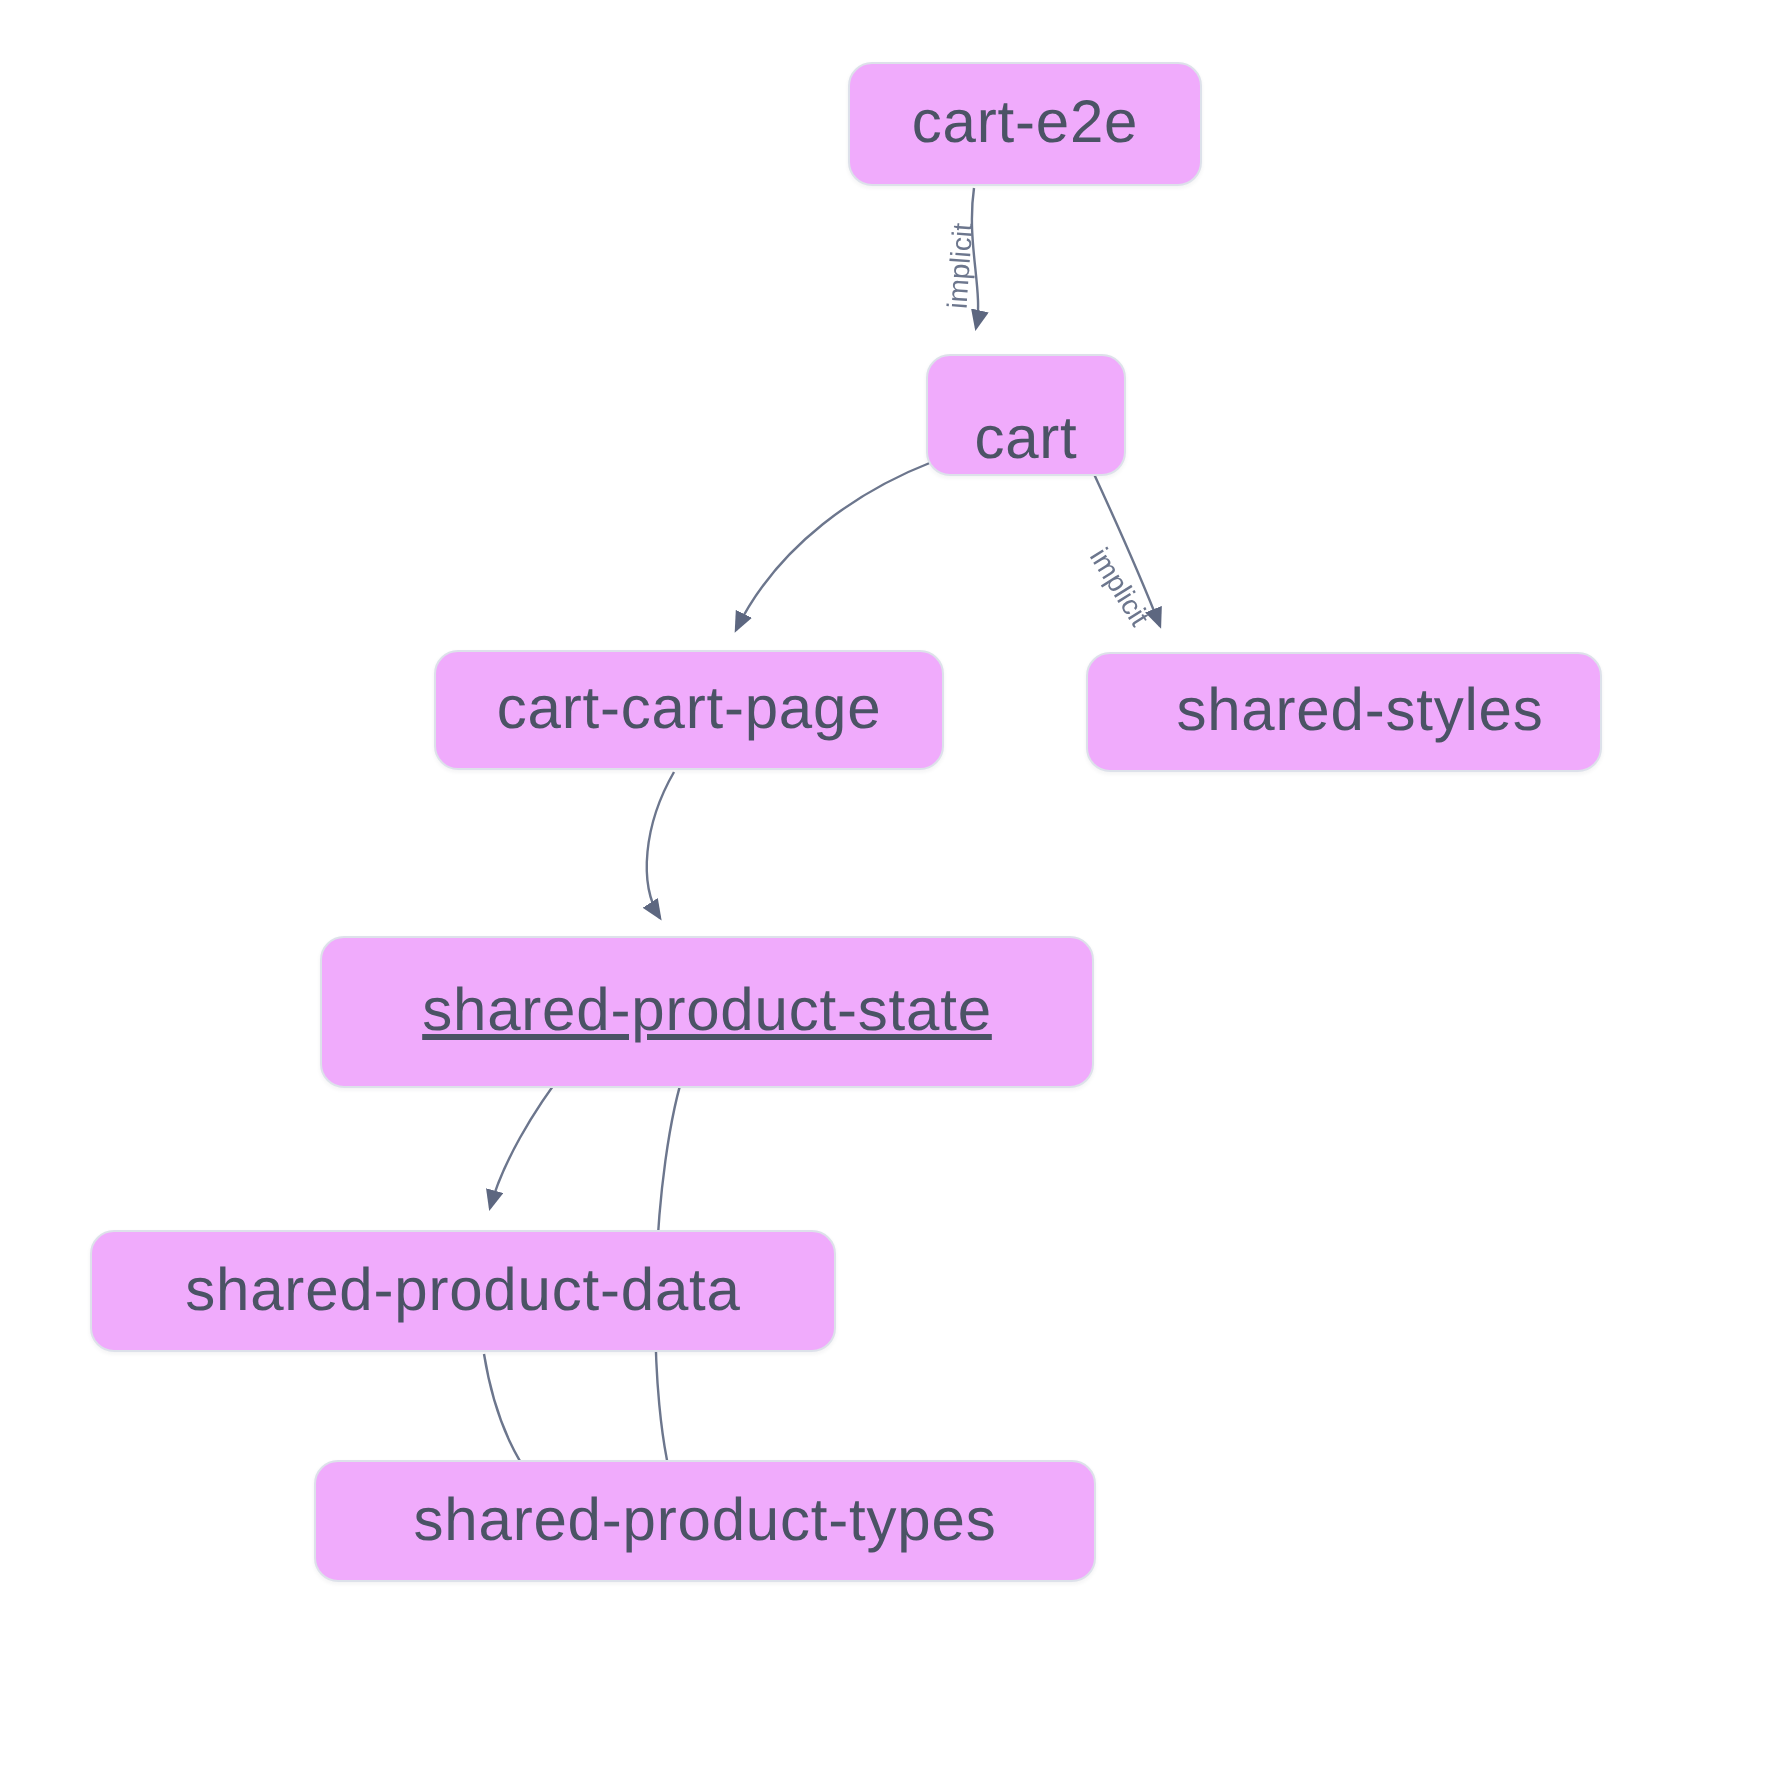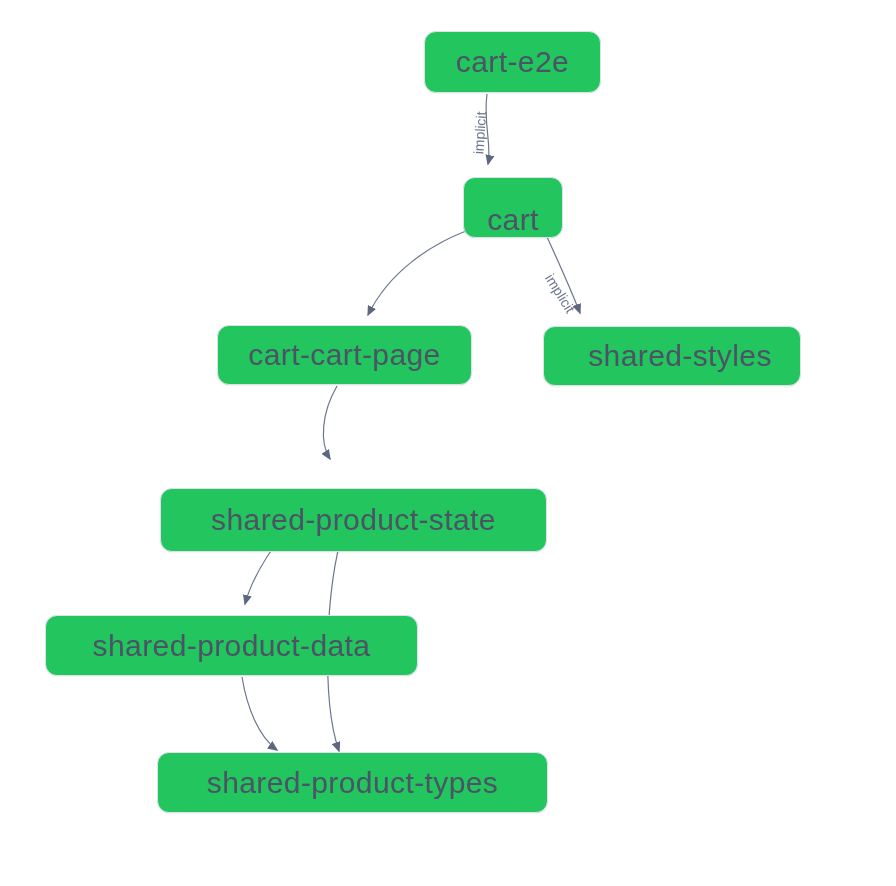--- a/index.html
+++ b/index.html
@@ -31,38 +31,38 @@
     fill: #6c768d;
     font-family: "Liberation Sans", "DejaVu Sans", sans-serif;
     font-size: 14px;
     text-anchor: middle;
   }
   .node {
     position: absolute;
     display: flex;
     align-items: center;
     justify-content: center;
-    background: #22c55e;
+    background: #f0abfc;
     border: 1px solid #dde1ea;
     border-radius: 12px;
     box-shadow: 0 1px 2px rgba(30, 41, 59, 0.06);
     color: #4b5365;
     font-size: 30px;
     letter-spacing: 0.4px;
     white-space: nowrap;
     box-sizing: border-box;
     cursor: pointer;
   }
   .n-cart-e2e              { left: 424px; top: 31px;  width: 177px; height: 62px; }
   .n-cart                  { left: 463px; top: 177px; width: 100px; height: 61px; align-items: flex-end; }
   .n-cart-cart-page        { left: 217px; top: 325px; width: 255px; height: 60px; }
   .n-shared-styles         { left: 543px; top: 326px; width: 258px; height: 60px; padding-left: 16px; }
-  .n-shared-product-state  { left: 160px; top: 488px; width: 387px; height: 64px; }
+  .n-shared-product-state  { left: 160px; top: 468px; width: 387px; height: 76px; text-decoration: underline; }
   .n-shared-product-data   { left: 45px;  top: 615px; width: 373px; height: 61px; text-align: center; }
-  .n-shared-product-types  { left: 157px; top: 752px; width: 391px; height: 61px; }
+  .n-shared-product-types  { left: 157px; top: 730px; width: 391px; height: 61px; }
 </style>
 </head>
 <body>
 
 <div class="canvas">
 
   <svg class="edges" viewBox="0 0 896 886" xmlns="http://www.w3.org/2000/svg">
     <defs>
       <marker id="arrow" markerUnits="userSpaceOnUse" markerWidth="11" markerHeight="9" refX="9" refY="4.5" orient="auto">
         <path d="M0,0 L10.5,4.5 L0,9 Z" fill="#5d6780"></path>

